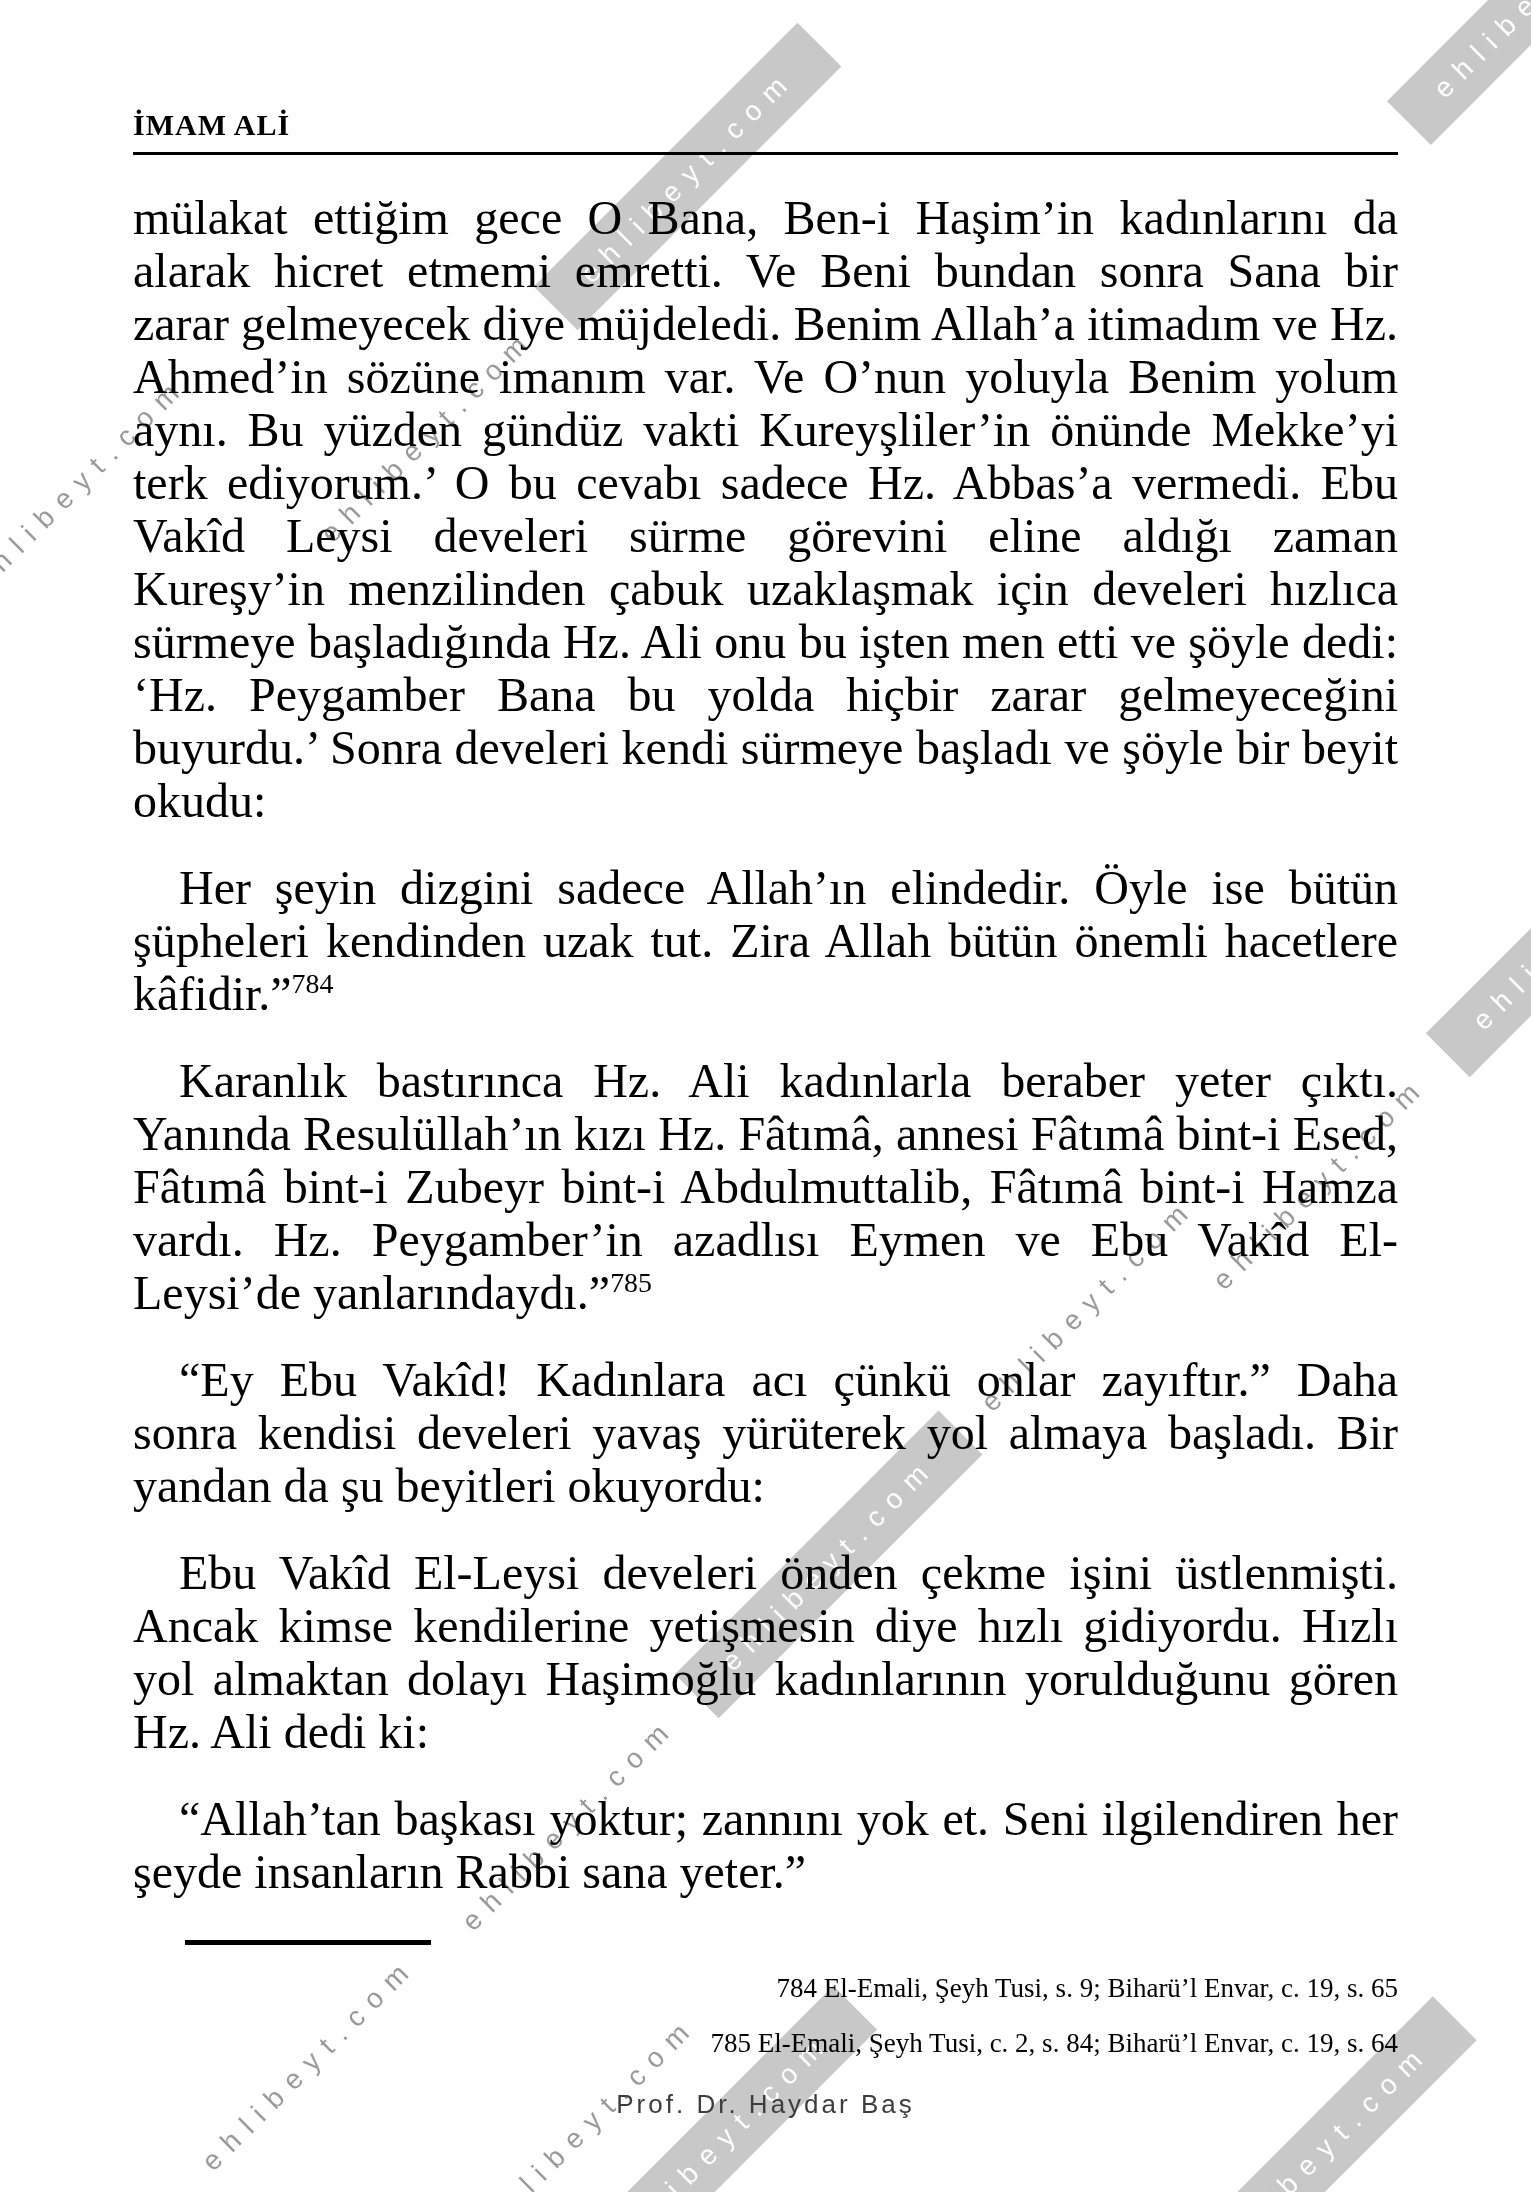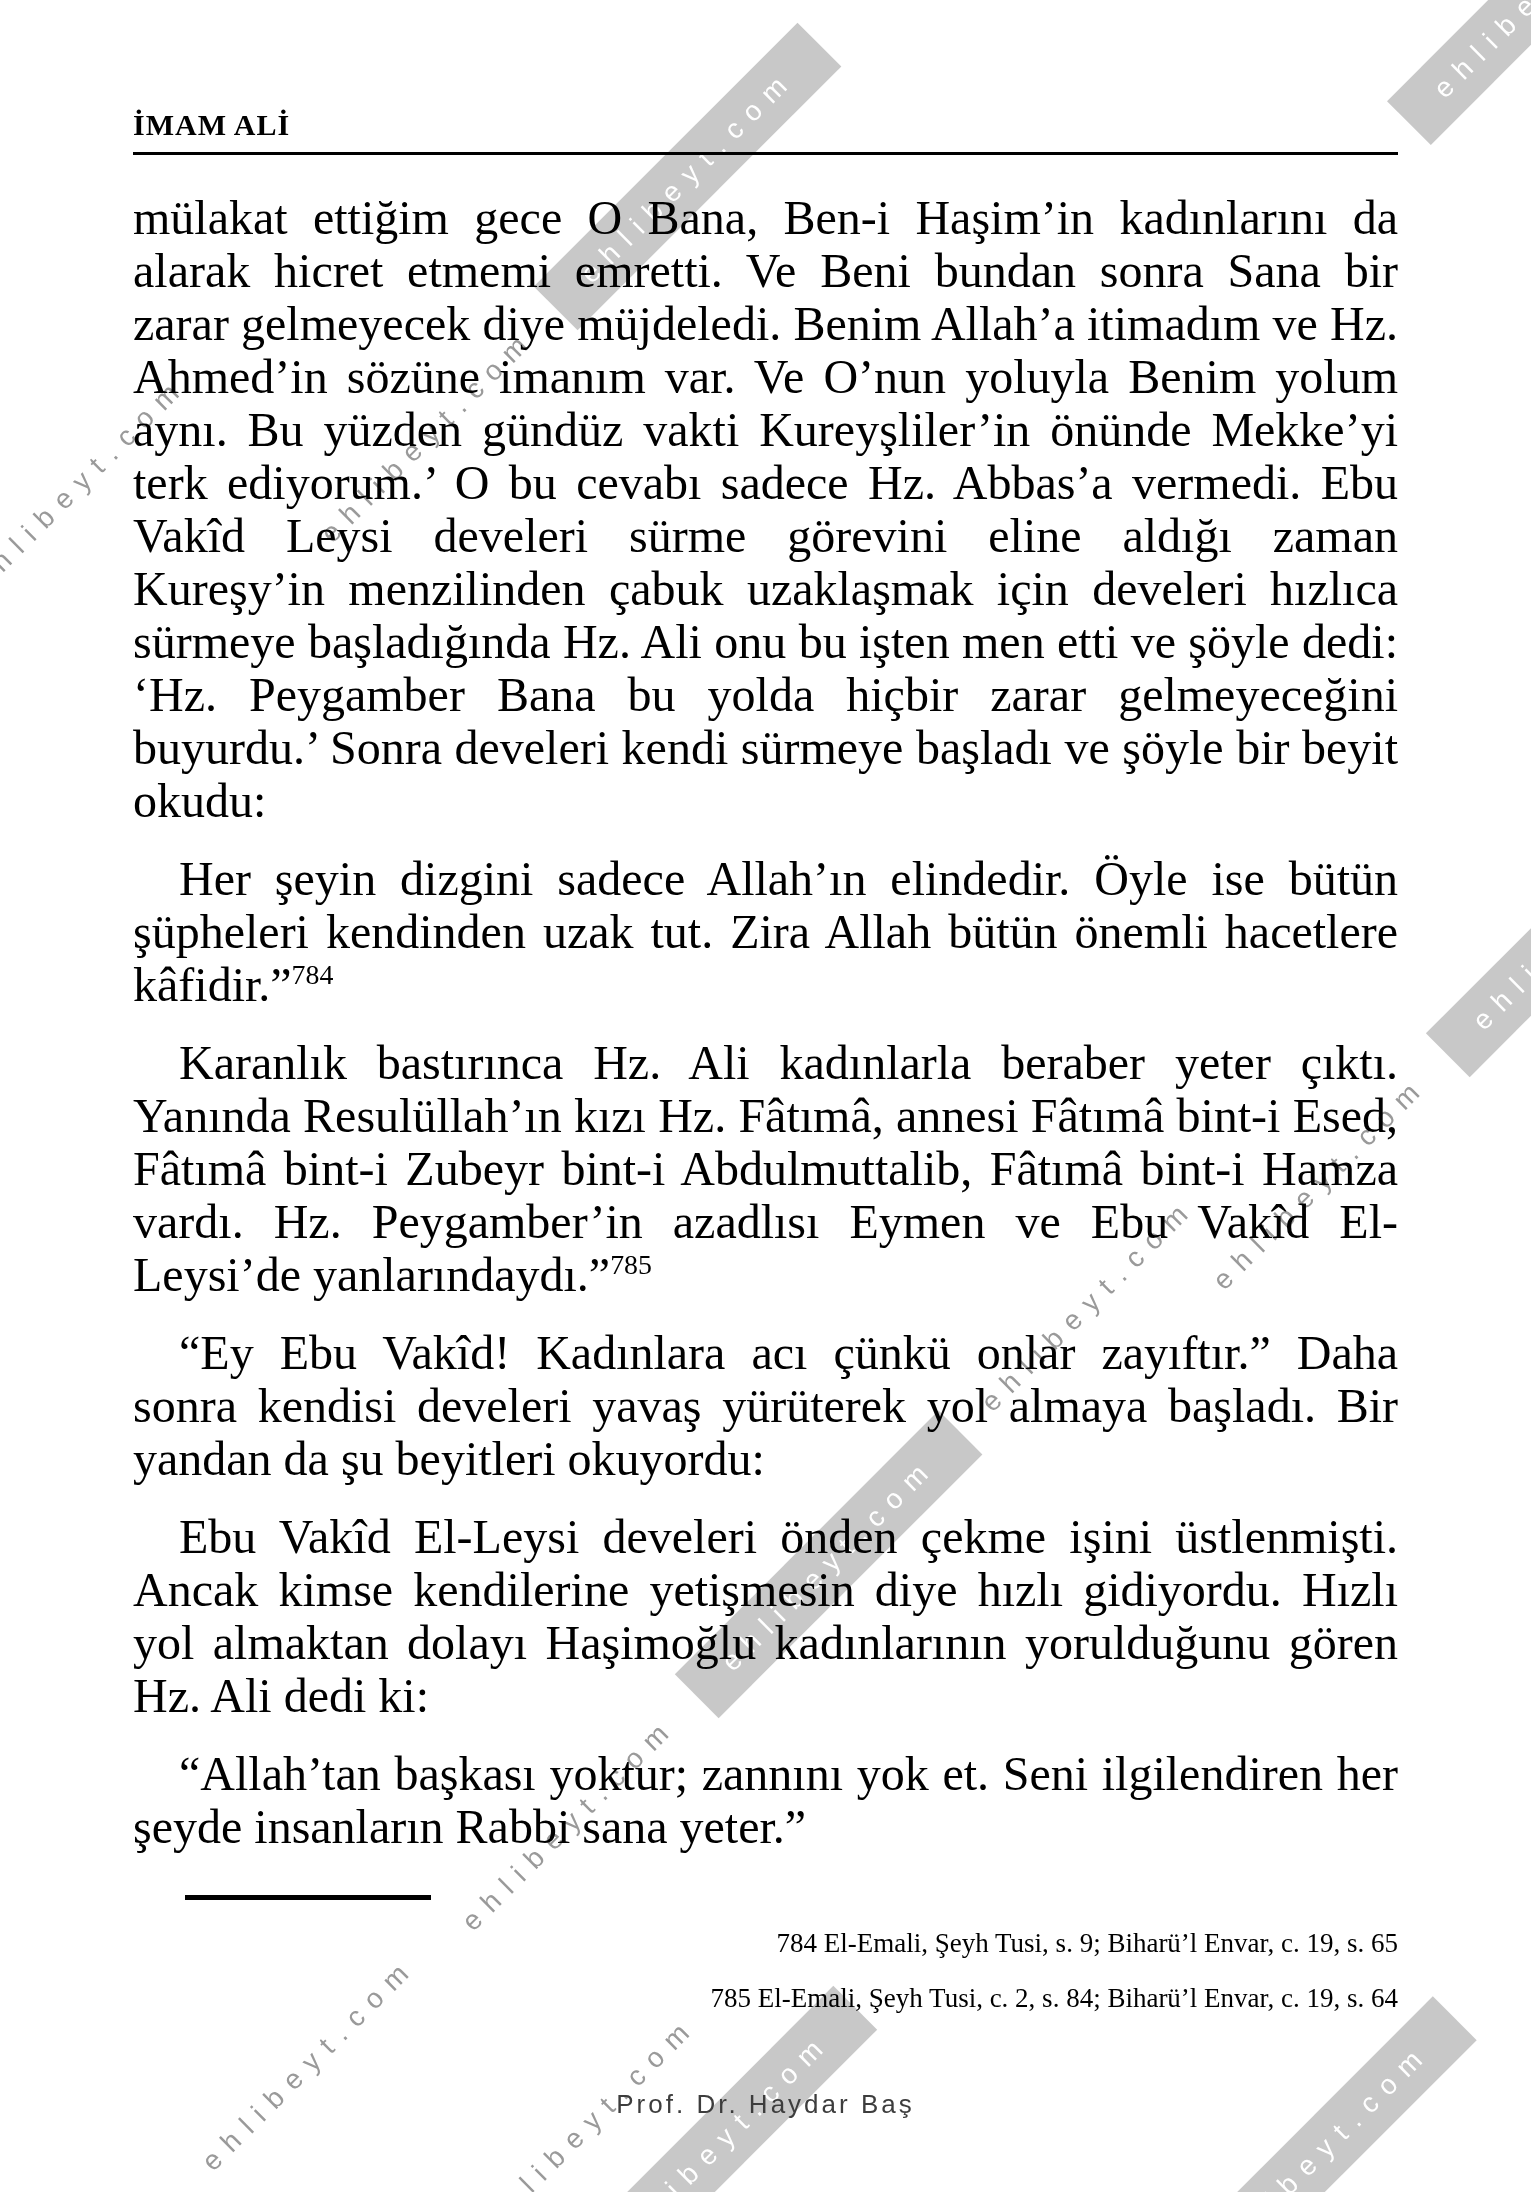--- a/index.html
+++ b/index.html
@@ -57,21 +57,21 @@
     height:3px;background:#000;border:0;margin:10px 0 0 0;
   }
 
   .bodytext{
     margin-top:36px;
     font-size:48px;
     line-height:53px;
     text-align:justify;
   }
   .bodytext p{margin:0;}
-  .bodytext p + p{margin-top:25px;}
+  .bodytext p + p{margin-top:34px;}
   .bodytext p.indent{text-indent:46px;}
   .bodytext sup{
     font-size:58%;
     line-height:0;
     vertical-align:super;
     letter-spacing:0;
   }
 
   .footnotes{margin-top:42px;}
   .footnote-rule{

